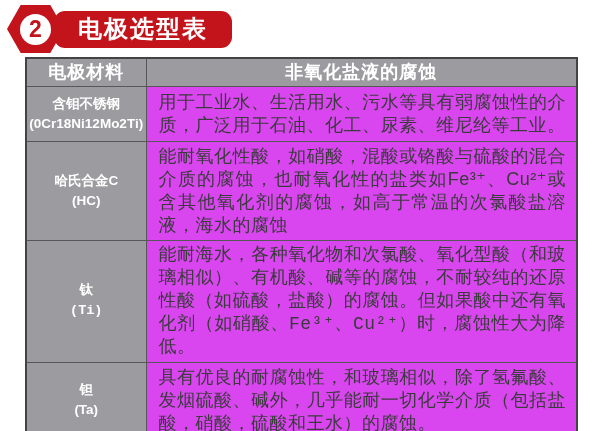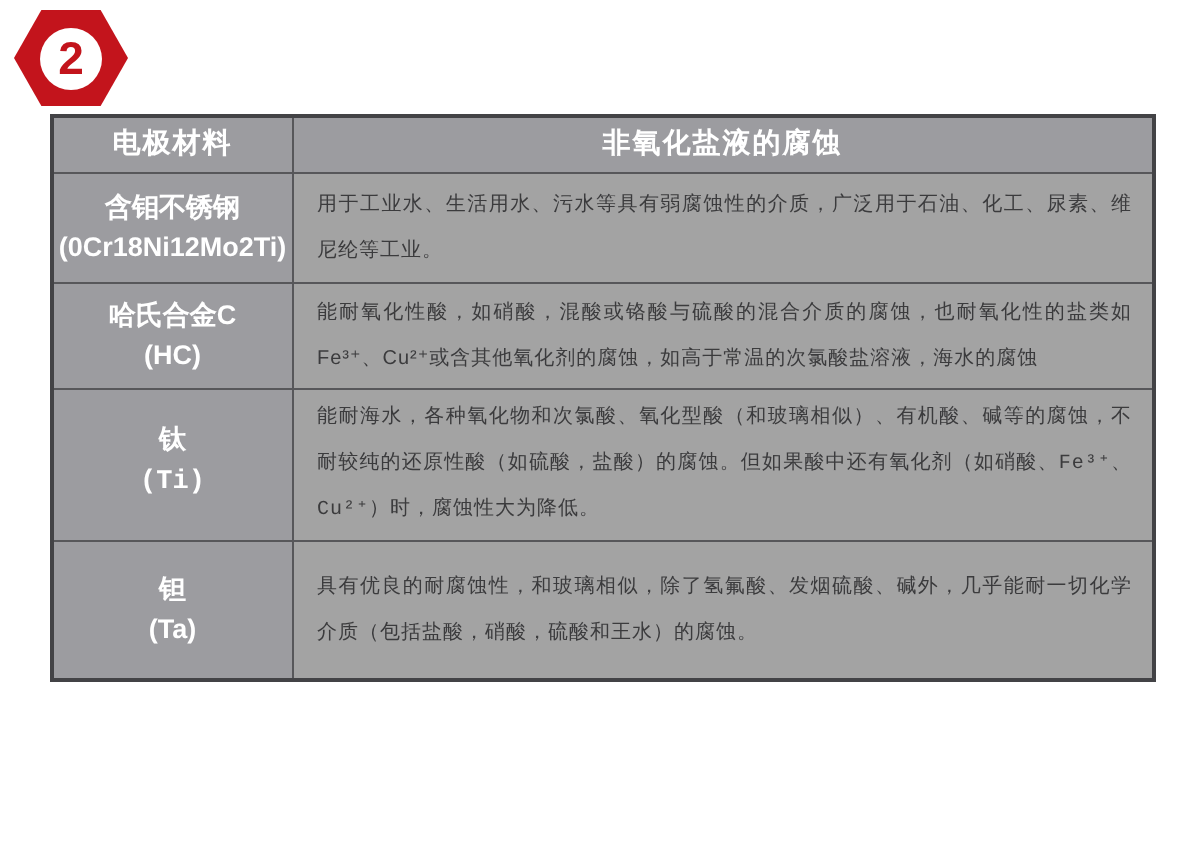--- a/index.html
+++ b/index.html
@@ -72,41 +72,41 @@
     table-layout: fixed;
     border: 2px solid #434346;
   }
   .spec-table th, .spec-table td {
     border: 1px solid #57575a;
   }
   .spec-table thead tr { height: 28px; }
   .spec-table th {
     background: #9c9ca0;
     color: #ffffff;
-    font-size: 14px;
+    font-size: 18px;
     font-weight: bold;
     text-align: center;
     letter-spacing: 1px;
   }
   .spec-table col.c-material { width: 120px; }
   .spec-table td.material {
     background: #9c9ca0;
     color: #ffffff;
     font-size: 13.5px;
     font-weight: bold;
     text-align: center;
     vertical-align: middle;
     white-space: pre-line;
     line-height: 1.45;
     padding: 2px 1px;
   }
   .spec-table td.desc {
-    background: #a3a3a3;
+    background: #d946ef;
     color: #3b3b3d;
-    font-size: 10px;
+    font-size: 18px;
     line-height: 23px;
     text-align: justify;
     vertical-align: middle;
     padding: 3px 10px 3px 12px;
     letter-spacing: 0.5px;
     margin-top: 16px;
   }
   tbody tr:nth-child(1) { height: 55px; }
   tbody tr:nth-child(2) { height: 47px; }
   tbody tr:nth-child(3) { height: 65px; font-family: Liberation Mono, monospace; }
@@ -118,20 +118,23 @@
 </head>
 <body>
 
 <div class="page">
 
   <div class="header-area">
     <div class="badge-hex">
       <div class="badge-circle">
         <span>2</span>
       </div>
+    </div>
+    <div class="title-pill">
+      <span>电极选型表</span>
     </div>
   </div>
 
   <table class="spec-table">
     <colgroup>
       <col class="c-material">
       <col class="c-desc">
     </colgroup>
     <thead>
       <tr>

